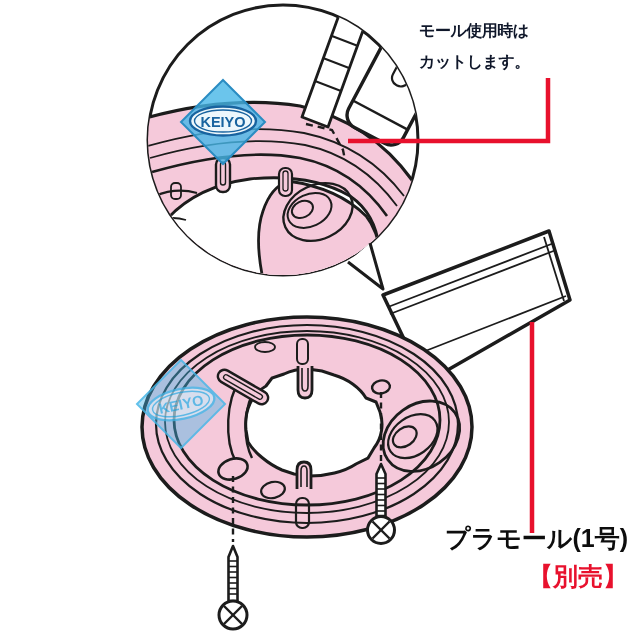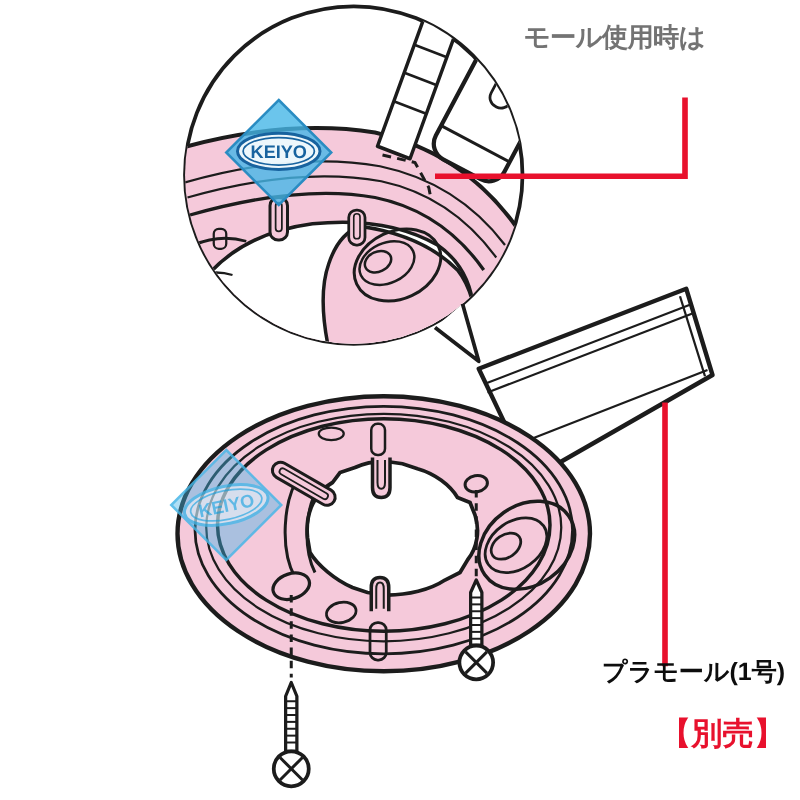--- a/index.html
+++ b/index.html
@@ -7,29 +7,29 @@
     --logo-blue-dark:#18639f; --callout-red:#e8112d; --white:#ffffff;
   }
   html,body{margin:0;padding:0;background:#fff;}
   .canvas{
     position:relative;width:640px;height:640px;background:#fff;overflow:hidden;
     font-family:"Liberation Sans","DejaVu Sans",sans-serif;
   }
   .canvas svg{position:absolute;left:0;top:0;}
   .note{
     position:absolute;left:419px;top:15px;width:221px;
-    font-size:21px;line-height:31px;font-weight:700;letter-spacing:-0.5px;
-    color:#737373;white-space:nowrap;
+    font-size:16px;line-height:31px;font-weight:700;letter-spacing:-0.5px;
+    color:#0f172a;white-space:nowrap;
   }
   .plabel{
     position:absolute;right:12px;top:523px;text-align:right;white-space:nowrap;
     font-weight:700;
   }
-  .plabel .pname{font-size:20px;color:#0d0d0d;line-height:30px;}
-  .plabel .pavail{font-size:25px;color:var(--callout-red);line-height:30px;margin-top:19px;}
+  .plabel .pname{font-size:25px;color:#0d0d0d;line-height:30px;}
+  .plabel .pavail{font-size:25px;color:var(--callout-red);line-height:30px;margin-top:8px;}
   svg text{font-family:"Liberation Sans","DejaVu Sans",sans-serif;}
 </style>
 </head>
 <body>
 
 <div class="canvas">
 
 <svg width="640" height="640" viewBox="0 0 640 640">
   <defs>
     <clipPath id="insetClip">
@@ -186,20 +186,21 @@
 
     <path d="M348,262 L383,289 L370,243" fill="var(--white)" stroke="var(--outline)" stroke-width="3" stroke-linejoin="round"></path>
   </g>
 
   <polyline points="548,78 548,141 348,141" fill="none" stroke="var(--callout-red)" stroke-width="4.5"></polyline>
   <line x1="532" y1="322" x2="532" y2="533" stroke="var(--callout-red)" stroke-width="4.5"></line>
 </svg>
 
   <div class="note">
     <div>モール使用時は</div>
+    <div>カットします。</div>
   </div>
 
   <div class="plabel">
     <div class="pname">プラモール(1号)</div>
     <div class="pavail">【別売】</div>
   </div>
 
 </div>
 
 </body></html>

